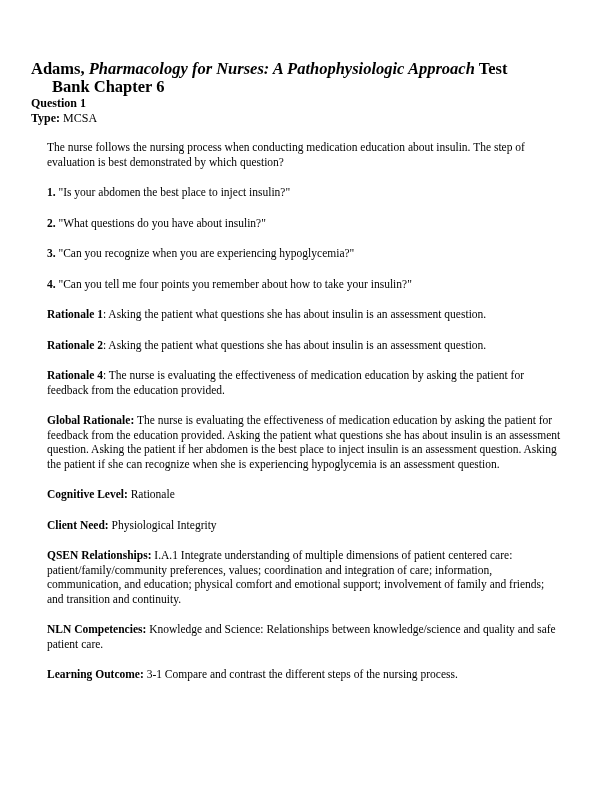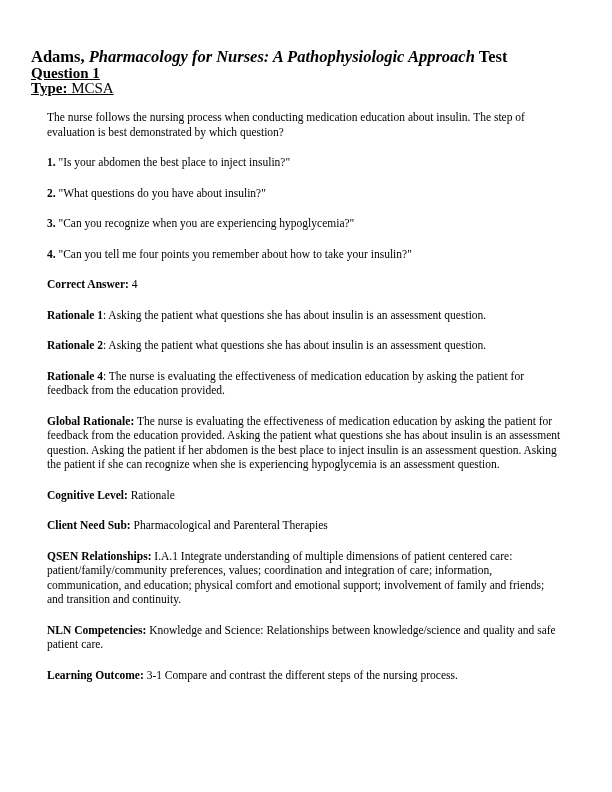--- a/index.html
+++ b/index.html
@@ -1,56 +1,55 @@
 <!DOCTYPE html>
 <html><head>
   <meta charset="utf-8">
   <style>
     html, body { margin: 0; padding: 0; background: #ffffff; }
     body {
       width: 612px; height: 792px; position: relative; overflow: hidden;
       font-family: "Liberation Serif", "DejaVu Serif", serif;
       color: #000;
     }
-    .page { position: absolute; left: 31px; top: 48px; width: 548px; }
+    .page { position: absolute; left: 31px; top: 60px; width: 548px; }
     .title {
       font-size: 16.5px; font-weight: bold; line-height: 18px; margin: 0;
     }
     .title .sub { display: block; padding-left: 21px; }
     .title i { font-style: italic; }
-    .meta { font-size: 15px; line-height: 15px; text-decoration: underline; }
+    .meta { font-size: 12px; line-height: 15px; }
     .meta b { font-weight: bold; }
     p { margin: 16px; font-size: 11.5px; line-height: 14.5px; }
     .gap { margin-top: 14px; }
     b { font-weight: bold; }
   </style>
 </head>
 <body>
 
 <div class="page">
-  <h1 class="title"><span>Adams, </span><i>Pharmacology for Nurses: A Pathophysiologic Approach</i><span> Test</span></h1>
+  <h1 class="title"><span>Adams, </span><i>Pharmacology for Nurses: A Pathophysiologic Approach</i><span> Test</span><span class="sub">Bank Chapter 6</span></h1>
 
   <div class="meta"><b>Question 1</b></div>
   <div class="meta"><b>Type:</b><span> MCSA</span></div>
 
   <p class="gap">The nurse follows the nursing process when conducting medication education about insulin. The step of evaluation is best demonstrated by which question?</p>
 
   <p class="gap"><b>1.</b><span> "Is your abdomen the best place to inject insulin?"</span></p>
   <p class="gap"><b>2.</b><span> "What questions do you have about insulin?"</span></p>
   <p class="gap"><b>3.</b><span> "Can you recognize when you are experiencing hypoglycemia?"</span></p>
   <p class="gap"><b>4.</b><span> "Can you tell me four points you remember about how to take your insulin?"</span></p>
 
-  <p class="gap"><b>Correct Answer:</b><span> 4</span></p>
 
   <p class="gap"><b>Rationale 1</b><span>: Asking the patient what questions she has about insulin is an assessment question.</span></p>
   <p class="gap"><b>Rationale 2</b><span>: Asking the patient what questions she has about insulin is an assessment question.</span></p>
   <p class="gap"><b>Rationale 4</b><span>: The nurse is evaluating the effectiveness of medication education by asking the patient for feedback from the education provided.</span></p>
 
   <p class="gap"><b>Global Rationale:</b><span> The nurse is evaluating the effectiveness of medication education by asking the patient for feedback from the education provided. Asking the patient what questions she has about insulin is an assessment question. Asking the patient if her abdomen is the best place to inject insulin is an assessment question. Asking the patient if she can recognize when she is experiencing hypoglycemia is an assessment question.</span></p>
 
   <div class="gap">
     <p><b>Cognitive Level:</b><span> Rationale</span></p>
-    <p><b>Client Need Sub:</b><span> Pharmacological and Parenteral Therapies</span></p>
+    <p><b>Client Need:</b><span> Physiological Integrity</span></p>
     <p><b>QSEN Relationships:</b><span> I.A.1 Integrate understanding of multiple dimensions of patient centered care: patient/family/community preferences, values; coordination and integration of care; information, communication, and education; physical comfort and emotional support; involvement of family and friends; and transition and continuity.</span></p>
     <p><b>NLN Competencies:</b><span> Knowledge and Science: Relationships between knowledge/science and quality and safe patient care.</span></p>
     <p><b>Learning Outcome:</b><span> 3-1 Compare and contrast the different steps of the nursing process.</span></p>
   </div>
 </div>
 
 </body></html>

